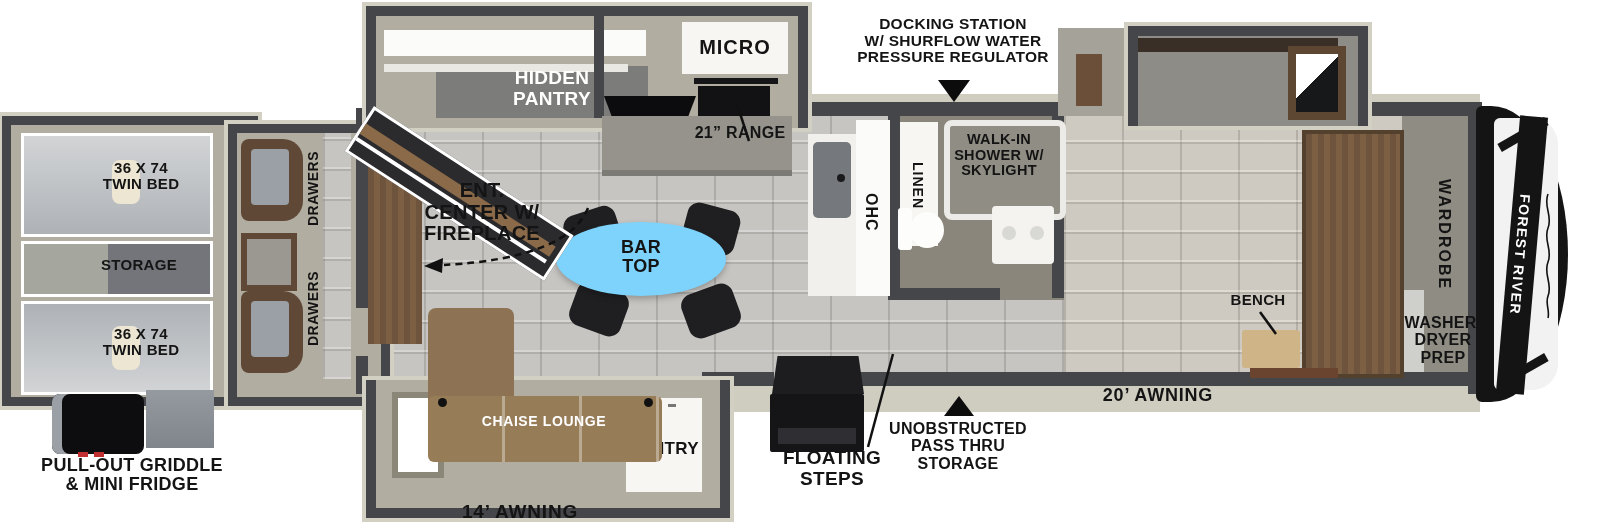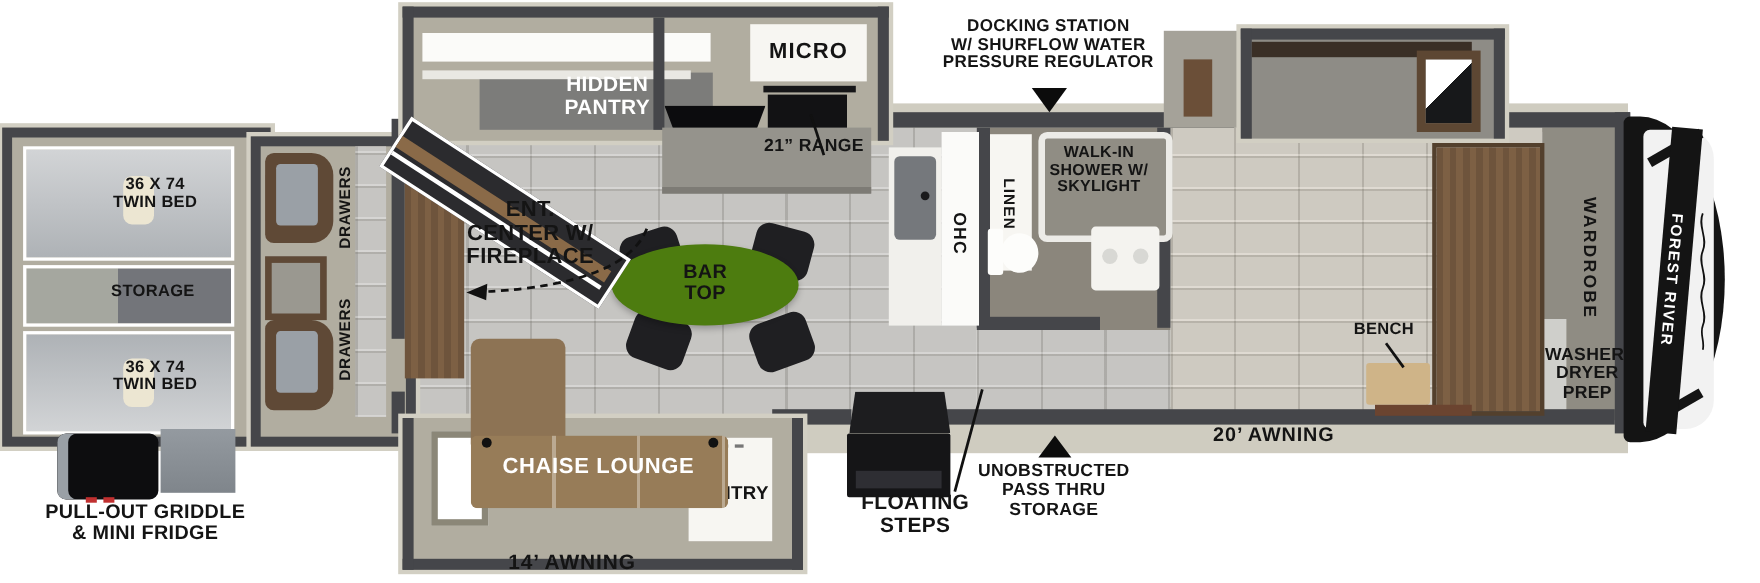--- a/index.html
+++ b/index.html
@@ -9,21 +9,21 @@
   .lbl{position:absolute;font-weight:bold;color:#141414;white-space:pre-line;text-align:center;
        line-height:1.08;letter-spacing:.3px;font-size:16px;}
   .lbl.w{color:#ffffff;}
   .vert{writing-mode:vertical-rl;}
   .wall{position:absolute;background:#45464a;}
   .band{position:absolute;background:#cfccc0;}
   .tile{background-color:#c6c5c2;background-image:
       repeating-linear-gradient(0deg, rgba(255,255,255,.28) 0 2px, transparent 2px 30px),
       repeating-linear-gradient(90deg, rgba(120,118,112,.32) 0 2px, transparent 2px 58px),
       repeating-linear-gradient(0deg, transparent 0 28px, rgba(150,148,142,.45) 28px 30px);}
-  .carpet{background:#a9a69c;}
+  .carpet{background:#a9a69c;padding-left:12px;}
   .slide{position:absolute;background:#b1ada0;border:10px solid #45464a;box-shadow:0 0 0 4px #d2cfc3;}
   .noB{border-bottom:none;}
   .noT{border-top:none;}
   .white-box{position:absolute;background:#f7f6f2;}
   .wood{background:repeating-linear-gradient(90deg,#6e543c 0 6px,#7d6044 6px 12px);}
   svg{position:absolute;left:0;top:0;pointer-events:none;}
 </style>
 </head>
 <body>
 
@@ -151,21 +151,21 @@
     <div class="abs" style="left:24px;top:32px;width:8px;height:8px;background:#1a1a1c;border-radius:50%;"></div>
   </div>
   <div class="white-box" style="left:856px;top:120px;width:34px;height:176px;background:#fbfbf9;">
     <div class="lbl vert" style="left:7px;top:52px;height:80px;font-size:16px;letter-spacing:1px;">OHC</div>
   </div>
 
   <div class="abs" style="left:566px;top:210px;width:54px;height:46px;background:#1f1f22;border-radius:12px;transform:rotate(-18deg);"></div>
   <div class="abs" style="left:684px;top:206px;width:54px;height:46px;background:#1f1f22;border-radius:12px;transform:rotate(15deg);"></div>
   <div class="abs" style="left:572px;top:286px;width:54px;height:46px;background:#1f1f22;border-radius:12px;transform:rotate(200deg);"></div>
   <div class="abs" style="left:684px;top:288px;width:54px;height:46px;background:#1f1f22;border-radius:12px;transform:rotate(160deg);"></div>
-  <div class="abs" style="left:556px;top:222px;width:170px;height:74px;background:#4d7c0f;border-radius:50%;box-shadow:0 3px 6px rgba(0,0,0,.25);">
+  <div class="abs" style="left:556px;top:222px;width:170px;height:74px;background:#7dd3fc;border-radius:50%;box-shadow:0 3px 6px rgba(0,0,0,.25);">
     <div class="lbl" style="left:35px;top:16px;width:100px;font-size:18px;">BAR
 TOP</div>
   </div>
 
   <div class="abs" style="left:368px;top:150px;width:54px;height:194px;">
     <div class="abs wood" style="left:0;top:0;width:54px;height:194px;"></div>
   </div>
   <div class="abs" style="left:374px;top:106px;width:232px;height:48px;transform:rotate(33deg);transform-origin:left top;background:#2b2b2e;border:3px solid #fff;">
     <div class="abs" style="left:0;top:16px;width:226px;height:12px;background:#8a6a48;"></div>
     <div class="abs" style="left:0;top:32px;width:226px;height:4px;background:#ffffff;"></div>
@@ -179,21 +179,21 @@
     <div class="white-box" style="left:250px;top:18px;width:76px;height:94px;">
       <div class="abs" style="left:28px;top:6px;width:8px;height:3px;background:#777;"></div>
       <div class="abs" style="left:42px;top:6px;width:8px;height:3px;background:#777;"></div>
       <div class="lbl" style="left:0;top:42px;width:76px;font-size:17px;">PANTRY</div>
     </div>
   </div>
   <div class="abs" style="left:428px;top:308px;width:86px;height:96px;background:#8d7354;border-radius:8px 8px 0 0;"></div>
   <div class="abs" style="left:428px;top:396px;width:234px;height:66px;background:#977c58;border-radius:6px;background-image:repeating-linear-gradient(90deg,transparent 0 74px,rgba(255,255,255,.35) 74px 77px);">
     <div class="abs" style="left:10px;top:2px;width:9px;height:9px;background:#111;border-radius:50%;"></div>
     <div class="abs" style="left:216px;top:2px;width:9px;height:9px;background:#111;border-radius:50%;"></div>
-    <div class="lbl w" style="left:16px;top:18px;width:200px;font-size:20px;letter-spacing:.6px;">CHAISE LOUNGE</div>
+    <div class="lbl w" style="left:16px;top:18px;width:200px;font-size:14px;letter-spacing:.6px;">CHAISE LOUNGE</div>
   </div>
 
   <div class="abs" style="left:772px;top:356px;width:92px;height:38px;background:#1d1d1f;clip-path:polygon(6% 0,94% 0,100% 100%,0 100%);"></div>
   <div class="abs" style="left:770px;top:394px;width:94px;height:58px;background:#151517;border-radius:2px;">
     <div class="abs" style="left:8px;top:34px;width:78px;height:16px;background:#2e2e33;"></div>
   </div>
   <div class="lbl" style="left:760px;top:448px;width:144px;font-size:19px;">FLOATING
 STEPS</div>
 
   <div class="abs" style="left:944px;top:396px;width:0;height:0;border-left:15px solid transparent;border-right:15px solid transparent;border-bottom:20px solid #0c0c0c;"></div>

